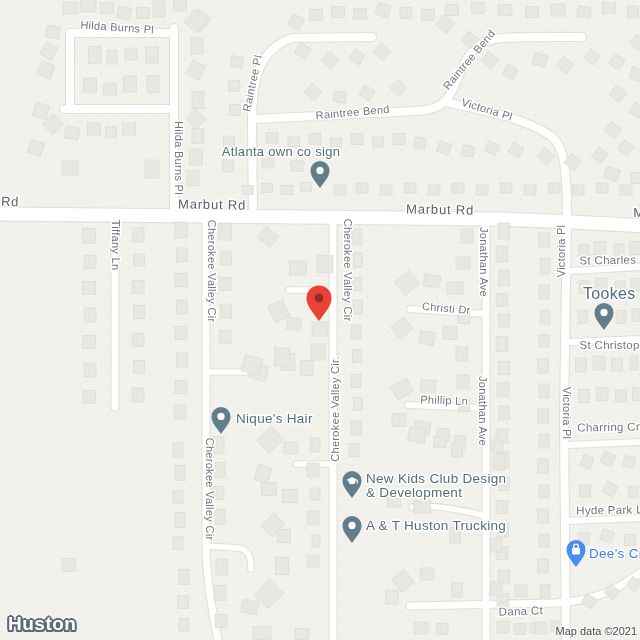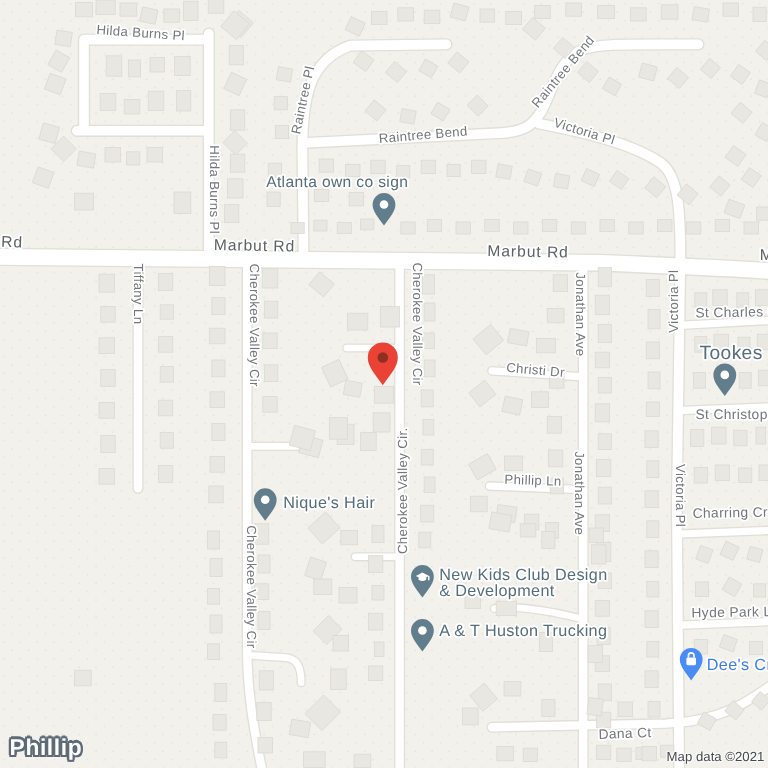--- a/index.html
+++ b/index.html
@@ -437,15 +437,15 @@
         <path d="M0 0C-5.7 -8.075 -9.5 -11.875 -9.5 -17.575A9.5 9.5 0 1 1 9.5 -17.575C9.5 -11.875 5.7 -8.075 0 0Z" fill="#4a8cf6" transform="translate(576 567)"></path>
         <path d="M573.7 547.8249999999999v-1.4a2.3 2.3 0 0 1 4.6 0v1.4" fill="none" stroke="#fff" stroke-width="1.4"></path>
         <rect x="572" y="547.8249999999999" width="8" height="6.6" rx="1.2" fill="#fff"></rect>
         <text x="589" y="558" text-anchor="start" font-size="13.5" fill="#3d7df0" class="lbl" stroke-width="3.2">Dee's Cr</text>
       </g>
       <g>
         <path d="M0 0C-7.5 -10.625 -12.5 -15.625 -12.5 -23.125A12.5 12.5 0 1 1 12.5 -23.125C12.5 -15.625 7.5 -10.625 0 0Z" fill="#EA4335" transform="translate(319 321)"></path>
         <circle cx="319" cy="297.875" r="4.4" fill="#8E2F23"></circle>
       </g>
     </svg>
-  <div class="glogo">Phillip</div>
+  <div class="glogo">Huston</div>
   <div class="attr">Map data ©2021</div>
 </div>
 
 </body></html>

